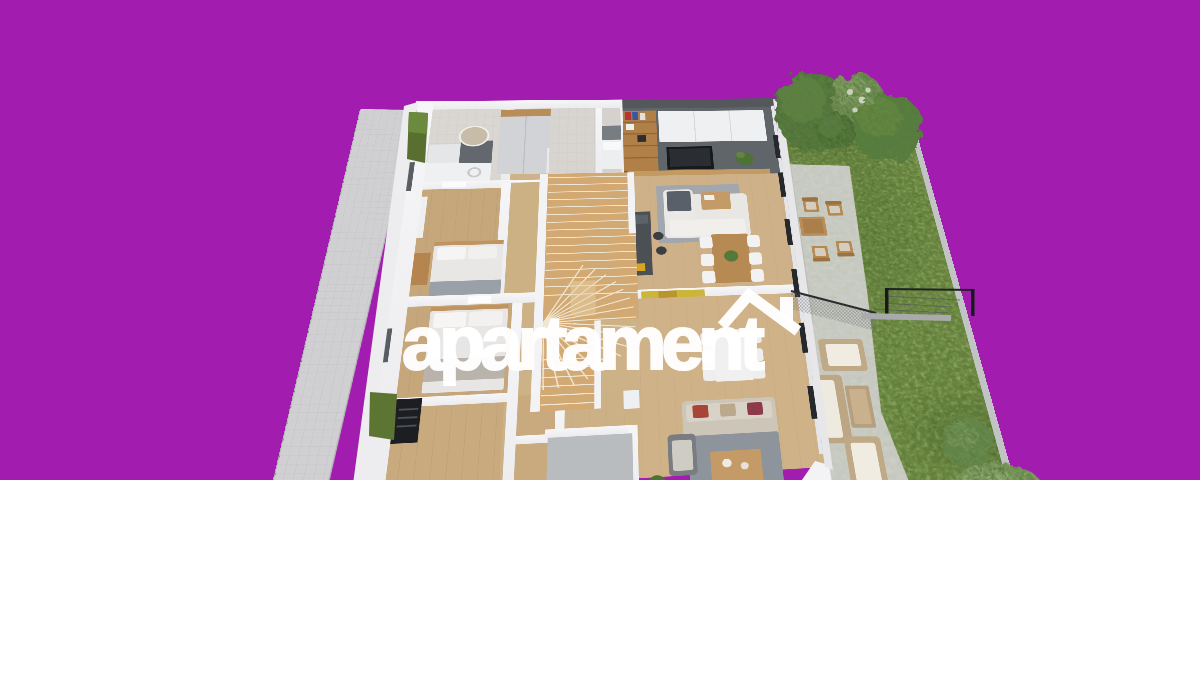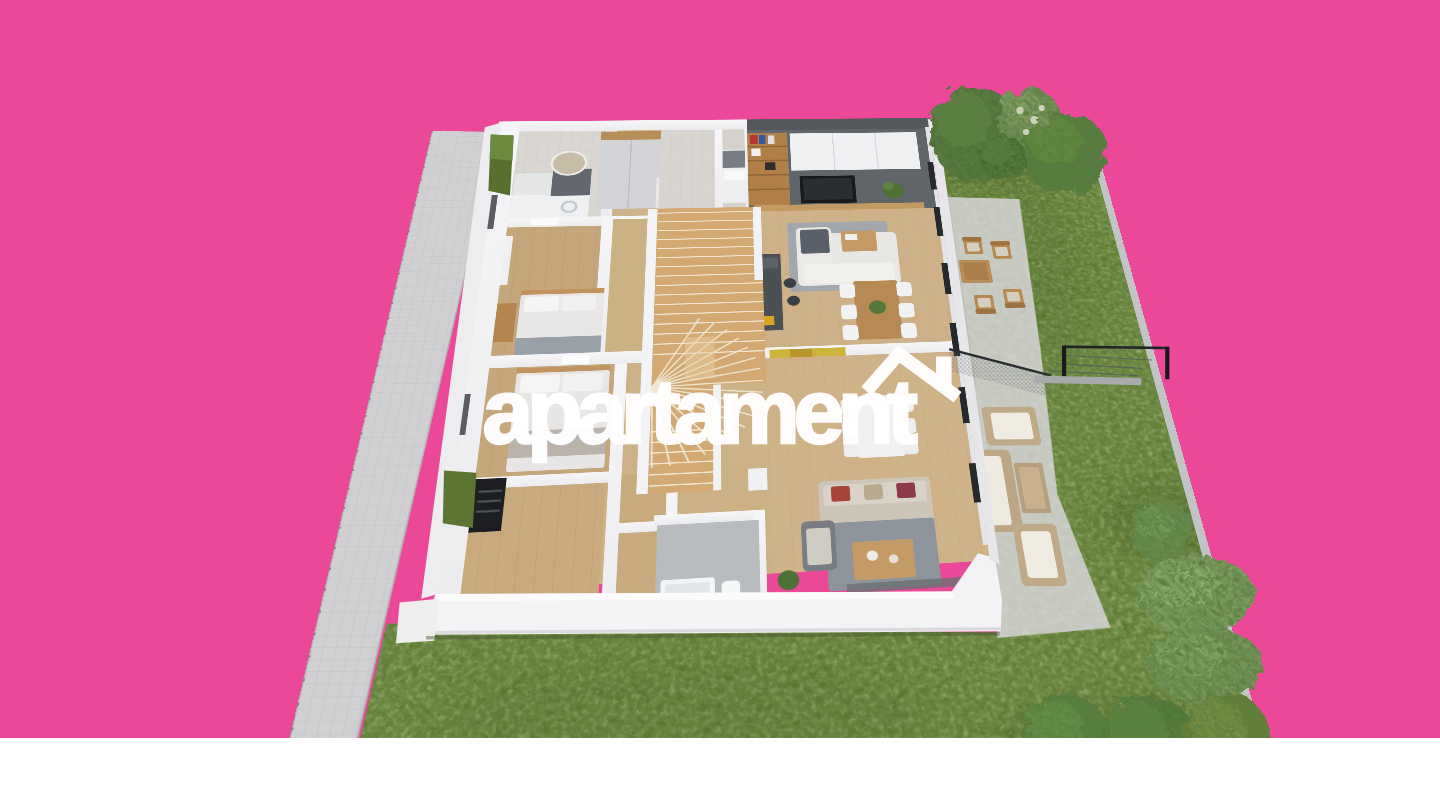--- a/index.html
+++ b/index.html
@@ -1,15 +1,15 @@
 <!DOCTYPE html>
 <html><head><meta charset="utf-8">
 <style>
 html,body{margin:0;padding:0;background:#fff}
-#stage{position:relative;width:1200px;height:615px;overflow:hidden;background:#ec4899;font-family:"Liberation Sans",sans-serif}
+#stage{position:relative;width:1200px;height:480px;overflow:hidden;background:#a21caf;font-family:"Liberation Sans",sans-serif}
 .pl{position:absolute;left:0;top:0;transform-origin:0 0}
 </style></head>
 <body>
 <div id="stage">
 
 <div class="pl" style="width:1010px;height:1030px;transform:matrix3d(0.52357600,-0.01006300,0,-0.00002043,-0.20548156,0.32206002,0,-0.00033683,0,0,1,0,360.0000,109.0000,0,1)">
 <svg width="1010" height="1050" viewBox="0 -25 1010 1050" style="position:absolute;left:0;top:-25px">
 <defs>
 <filter id="nz1" x="-5%" y="-5%" width="110%" height="110%">
             <feTurbulence type="fractalNoise" baseFrequency="0.12" numOctaves="3" seed="11" result="n"></feTurbulence>

